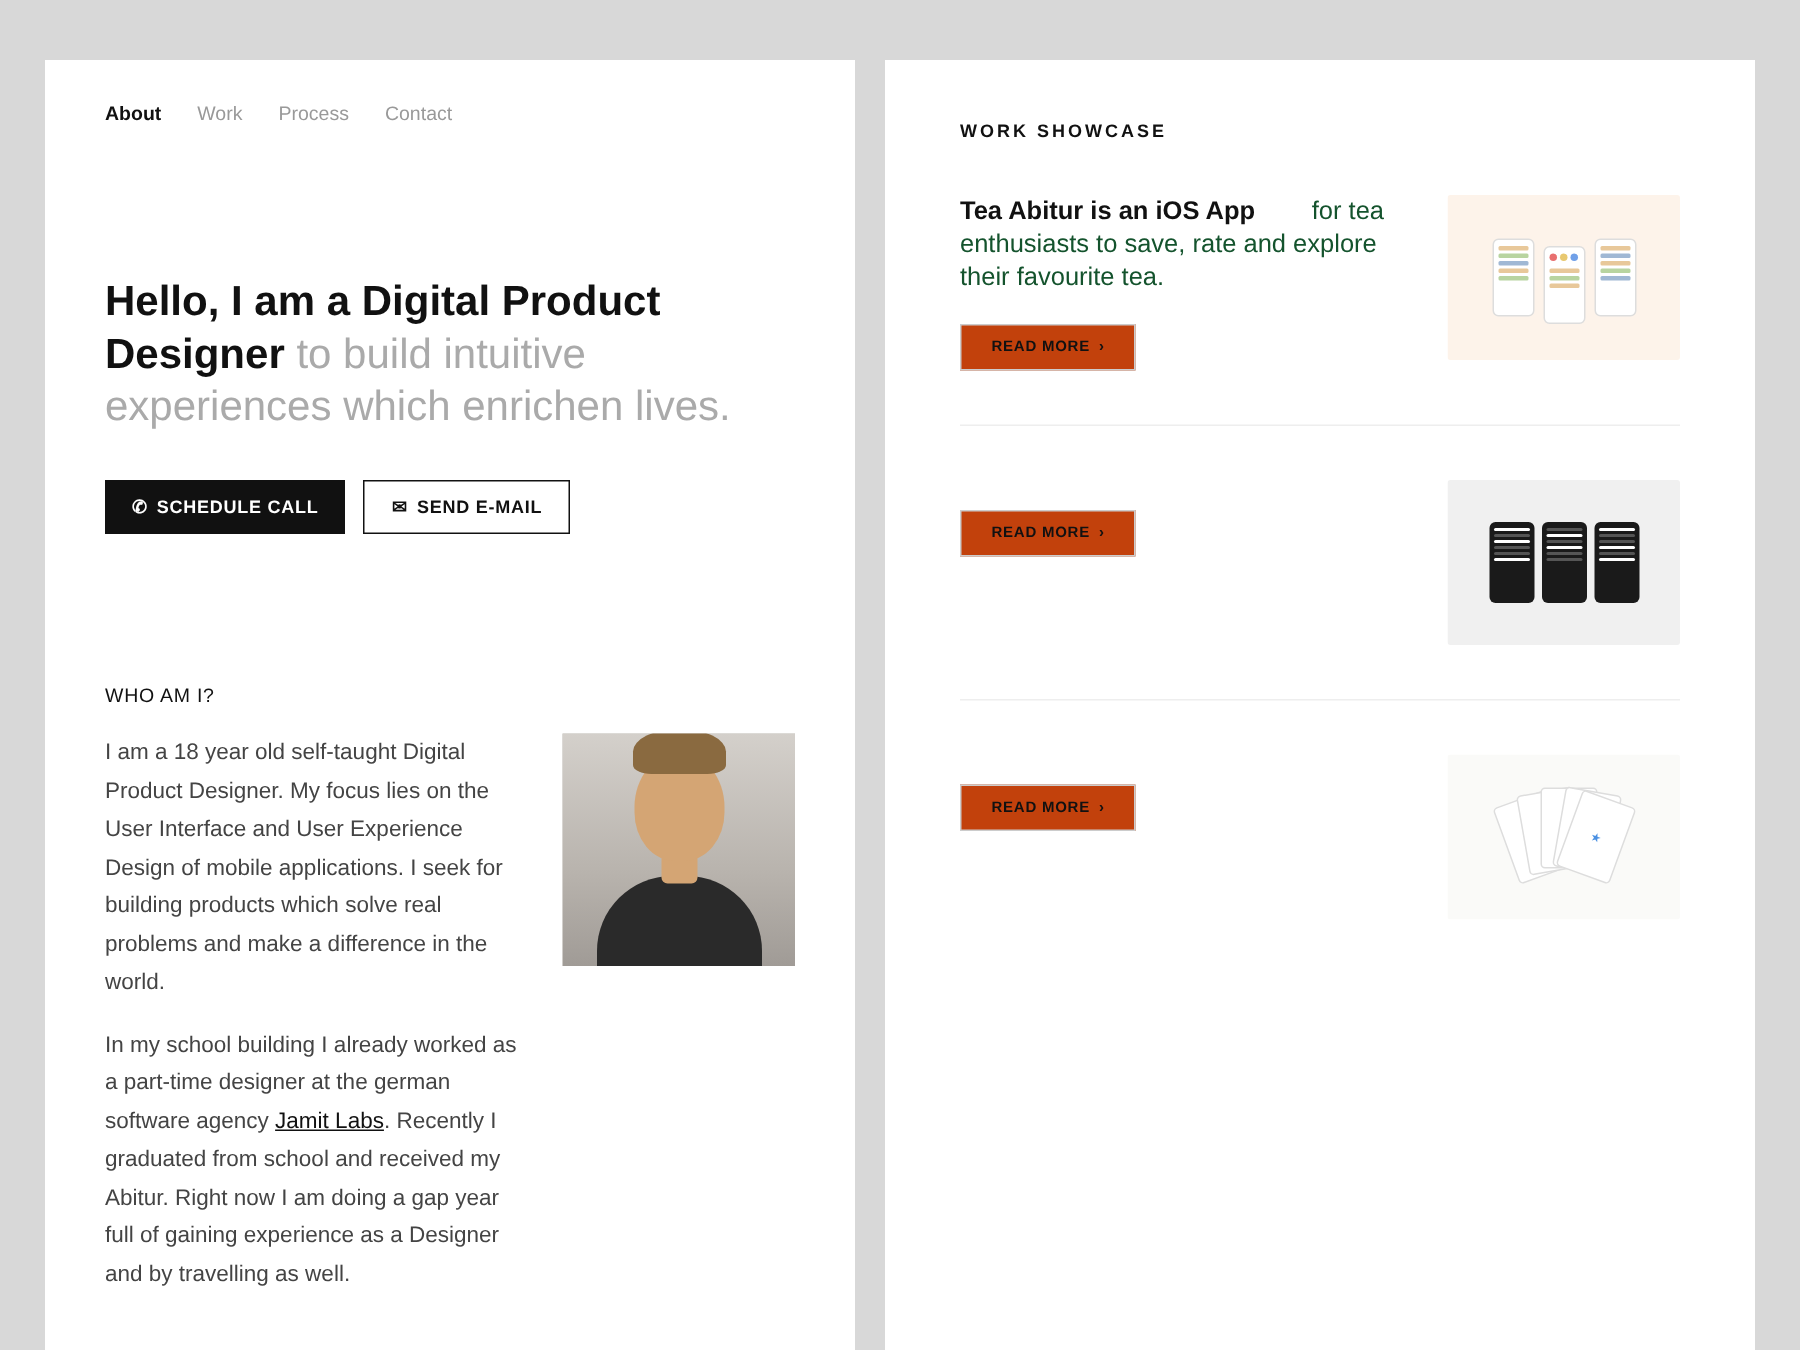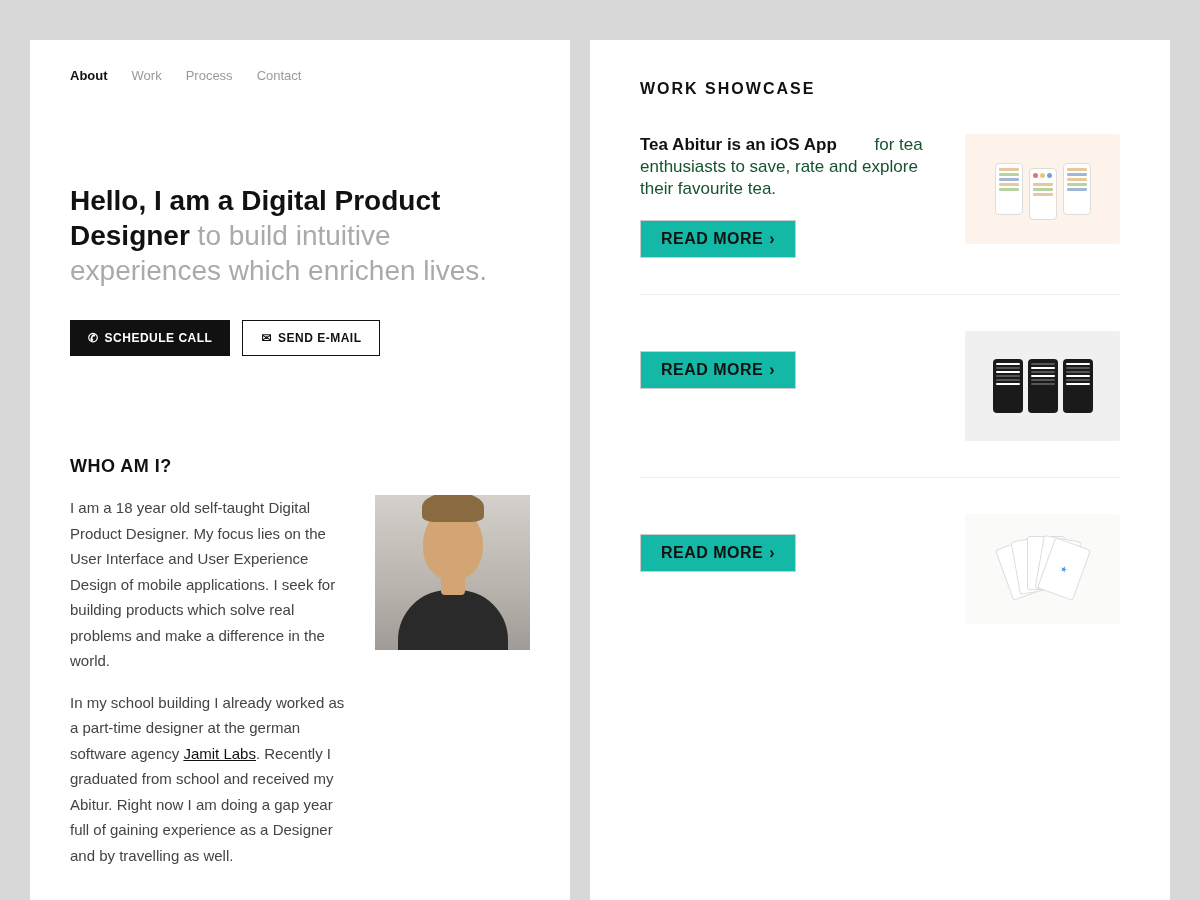--- a/index.html
+++ b/index.html
@@ -87,22 +87,22 @@
       display: flex;
       align-items: center;
       gap: 6px;
       letter-spacing: 0.5px;
     }
 
     .who-section {
       padding: 60px 40px 0 40px;
     }
     .who-section h2 {
-      font-size: 18px;
-      font-weight: 700;
+      font-size: 13px;
+      font-weight: 400;
       letter-spacing: 0.5px;
       color: #111;
       margin-bottom: 18px;
     }
     .who-content {
       display: flex;
       gap: 24px;
       align-items: flex-start;
     }
     .who-text {
@@ -173,21 +173,21 @@
       border-radius: 50% 50% 20% 20%;
     }
 
     
     .right-panel {
       background: #fff;
       flex: 1;
       padding: 40px 50px 60px 50px;
     }
     .work-title {
-      font-size: 16px;
+      font-size: 12px;
       font-weight: 700;
       letter-spacing: 2px;
       color: #111;
       margin-bottom: 36px;
       text-transform: uppercase;
     }
 
     .project-item {
       display: flex;
       gap: 24px;
@@ -215,23 +215,23 @@
       height: 110px;
       border-radius: 2px;
       overflow: hidden;
     }
 
     .read-more-btn {
       display: flex;
       align-items: center;
       gap: 6px;
       border: 1.5px solid #ccc;
-      background: #14b8a6;
+      background: #c2410c;
       padding: 9px 20px;
-      font-size: 16px;
+      font-size: 10px;
       font-weight: 700;
       color: #111;
       cursor: pointer;
       letter-spacing: 0.5px;
       margin-top: 20px;
     }
     .project-divider {
       border: none;
       border-top: 1px solid #eee;
       margin: 10px 0 36px 0;

